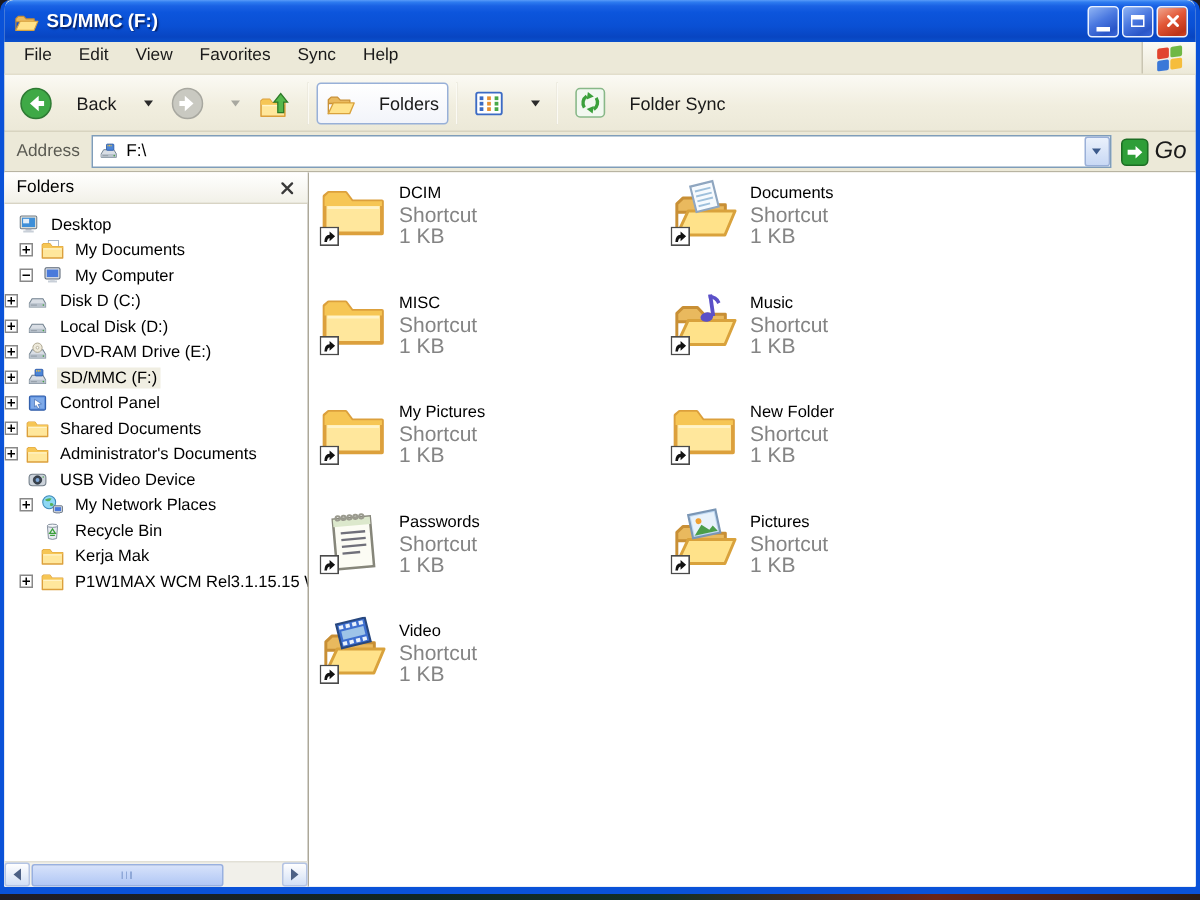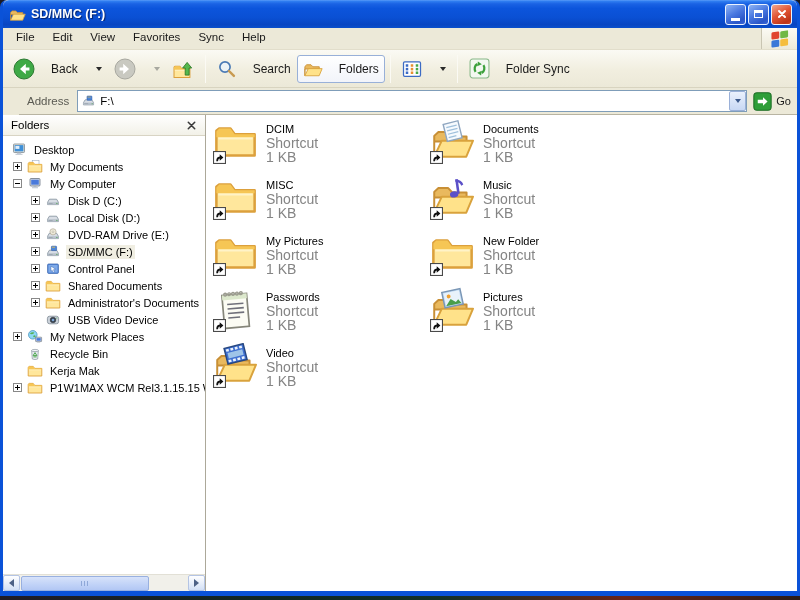--- a/index.html
+++ b/index.html
@@ -44,47 +44,47 @@
     border-radius:3px; color:#1A1A1A; font-size:12px; }
   .tool-btn.disabled { color:#9A9A94; }
   .tool-btn.active { background:linear-gradient(180deg,#FFFFFF,#F2F4FA); border:1px solid #98B0D8; }
   .caret { width:0; height:0; border-left:3px solid transparent; border-right:3px solid transparent;
     border-top:4px solid #2A2A2A; margin-left:2px; }
   .caret.dim { border-top-color:#A8A8A0; }
   .tsep { width:1px; height:28px; background:#C9C5B0; border-right:1px solid #FBFAF4; margin:0 5px; flex:none; }
 
   
   .addressbar { height:27px; display:flex; align-items:center; background:#ECE9D8;
-    border-bottom:1px solid #B8B4A2; padding:0 6px 0 8px;margin-left:16px; }
+    border-bottom:1px solid #B8B4A2; padding:0 6px 0 8px; }
   .addr-label { color:#5A5A52; margin-right:8px; font-size:11.5px; }
   .addr-combo { flex:1; height:22px; background:#fff; border:1px solid #7F9DB9; display:flex; align-items:center;
     padding-left:3px; }
   .addr-icon { width:15px; height:15px; margin-right:4px; flex:none; }
   .addr-value { flex:1; font-size:11.5px; color:#000; }
   .addr-drop { width:17px; height:20px; margin:0; border:1px solid #9AB0D8; border-radius:2px;
     background:linear-gradient(180deg,#EAF1FC,#C8D8F4); display:flex; align-items:center; justify-content:center; flex:none; }
   .addr-drop .caret { border-top-color:#3C5A8C; margin-left:0; }
   .go-area { display:flex; align-items:center; gap:4px; margin-left:6px; }
   .go-icon { width:19px; height:19px; }
-  .go-label { font-size:11px; color:#1A1A1A; }
+  .go-label { font-size:16px; color:#1A1A1A;font-style:italic; }
 
   
   .content { position:relative; height:476px; display:flex; background:#fff; }
 
   .sidebar { width:203px; flex:none; background:#FFFFFF; border-right:1px solid #ACA899;
     display:flex; flex-direction:column; position:relative; }
   .sb-header { height:21px; background:linear-gradient(180deg,#FFFFFF,#F2F1E8); border-bottom:1px solid #D8D4C4;
     display:flex; align-items:center; padding:0 6px 0 8px; }
   .sb-title { flex:1; font-size:11.5px; color:#000; }
   .sb-close { width:15px; height:15px; display:flex; align-items:center; justify-content:center; }
   .tree { flex:1; overflow:hidden; padding-top:5px; white-space:nowrap; }
   .trow { display:flex; align-items:center; height:17px; }
   .trow.lvl0 { padding-left:8px; }
   .trow.lvl1 { padding-left:10px; }
-  .trow.lvl2 { padding-left:28px; }
+  .trow.lvl2 { }
   .exp { width:9px; height:9px; border:1px solid #888888; background:#fff; position:relative; flex:none; margin-right:5px; }
   .exp::before { content:""; position:absolute; left:1px; right:1px; top:50%; margin-top:-0.5px; height:1px; background:#000; }
   .exp.plus::after { content:""; position:absolute; top:1px; bottom:1px; left:50%; margin-left:-0.5px; width:1px; background:#000; }
   .exp.none { visibility:hidden; }
   .ticon { width:16px; height:16px; flex:none; margin-right:5px; }
   .tlabel { font-size:11px; color:#000; padding:1px 2px; }
   .trow.sel .tlabel { background:#F0EEE2; }
 
   
   .hscroll { height:17px; flex:none; display:flex; align-items:center; background:#F1F0EA;
@@ -96,21 +96,21 @@
   .sb-arrow.right { border-top:4px solid transparent; border-bottom:4px solid transparent; border-left:5px solid #4D6185; }
   .sb-thumb { width:128px; height:15px; margin:0 1px; border:1px solid #98B0E0; border-radius:2px;
     background:linear-gradient(180deg,#D7E2FA,#C0D2F7 60%,#B2C7F4); position:relative; }
   .sb-thumb::after { content:""; position:absolute; left:50%; top:4px; bottom:4px; width:8px; margin-left:-4px;
     background:repeating-linear-gradient(90deg,#8FA8D8 0 1px,transparent 1px 3px); }
   .sb-track-gap { flex:1; }
 
   
   .main { flex:1; background:#fff; overflow:hidden; }
   .files { display:grid; grid-template-columns:217px 217px; grid-template-rows:repeat(5,56px);
-    grid-auto-flow:column; padding:4px 0 0 7px; }
+    grid-auto-flow:column; padding:4px 0 0 7px;gap:17px; }
   .tile { display:flex; align-items:flex-start; }
   .tile-iconbox { position:relative; width:46px; height:46px; flex:none; }
   .tile-iconbox > svg.main-ic { width:45px; height:45px; }
   .tile-iconbox > svg.overlay { position:absolute; left:0; bottom:1px; width:13px; height:13px; }
   .tile-text { margin-left:7px; padding-top:3px; display:flex; flex-direction:column; }
   .tname { font-size:11px; color:#000; line-height:14px; }
   .tmeta { font-size:14px; color:#848484; line-height:14px; }
 
   .sprite { position:absolute; width:0; height:0; overflow:hidden; }
 </style>
@@ -400,26 +400,20 @@
             <use href="#sym-forward"></use>
           </svg>
         <span class="caret dim"></span>
       </span>
       <span class="tool-btn">
         <svg width="22" height="22" viewBox="0 0 18 18">
             <use href="#sym-up"></use>
           </svg>
       </span>
       <span class="tsep"></span>
-      <span class="tool-btn">
-        <svg width="20" height="20" viewBox="0 0 18 18">
-            <use href="#sym-search"></use>
-          </svg>
-        <span>Search</span>
-      </span>
       <span class="tool-btn active">
         <svg width="20" height="20" viewBox="0 0 16 16">
             <use href="#sym-folder-open"></use>
           </svg>
         <span>Folders</span>
       </span>
       <span class="tsep"></span>
       <span class="tool-btn">
         <svg width="20" height="20" viewBox="0 0 16 16">
             <use href="#sym-views"></use>

